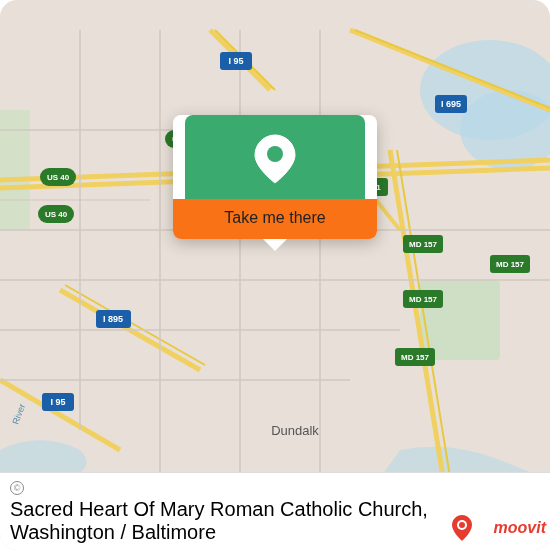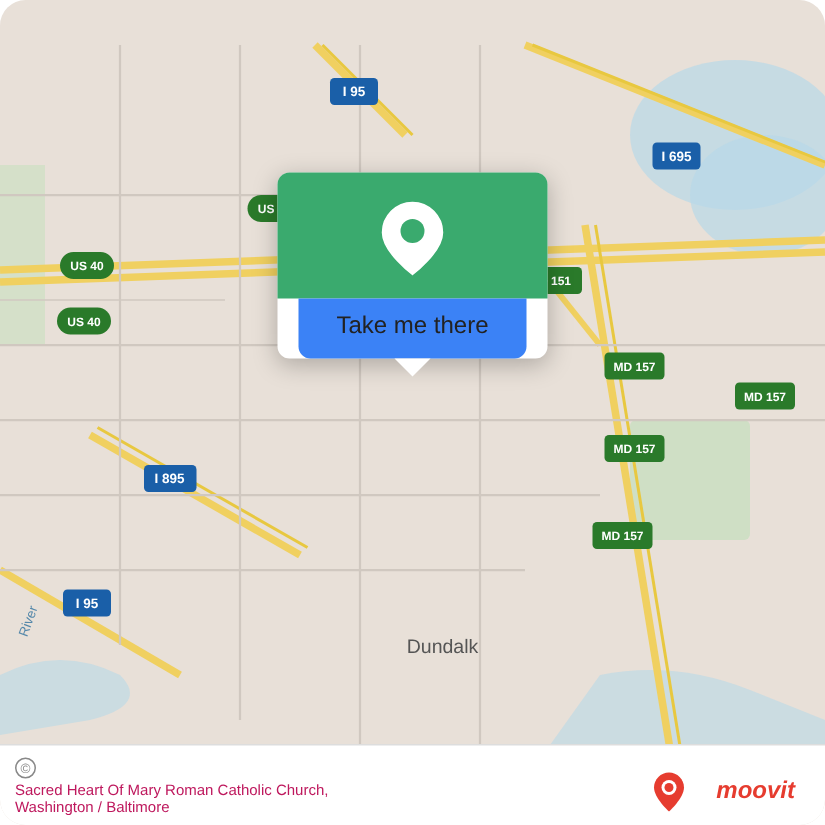--- a/index.html
+++ b/index.html
@@ -56,28 +56,28 @@
       justify-content: center;
       width: 14px;
       height: 14px;
       border: 1px solid #888;
       border-radius: 50%;
       font-size: 9px;
       color: #888;
     }
 
     .bottom-bar .place-name {
-      font-size: 10px;
+      font-size: 20px;
       font-weight: 500;
-      color: #be185d;
+      color: #000000;
     }
 
     .moovit-logo {
       position: absolute;
-      right: 20px;
+      right: 4px;
       bottom: 8px;
       display: flex;
       align-items: center;
       gap: 21px;
     }
 
     .moovit-text {
       font-size: 16px;
       font-weight: bold;
       color: #e63c2f;
@@ -111,22 +111,22 @@
     }
 
     
     .pin-icon {
       width: 44px;
       height: 52px;
       position: relative;
     }
 
     .popup-button-area {
-      background: #3b82f6;
-      width: 152px;
+      background: #f97316;
+      width: 204px;
       border-radius: 0 0 8px 8px;
       padding: 10px 16px 12px 16px;
       text-align: center;
     }
 
     .take-me-there-btn {
       font-size: 16px;
       font-weight: 500;
       color: #222;
       background: none;

